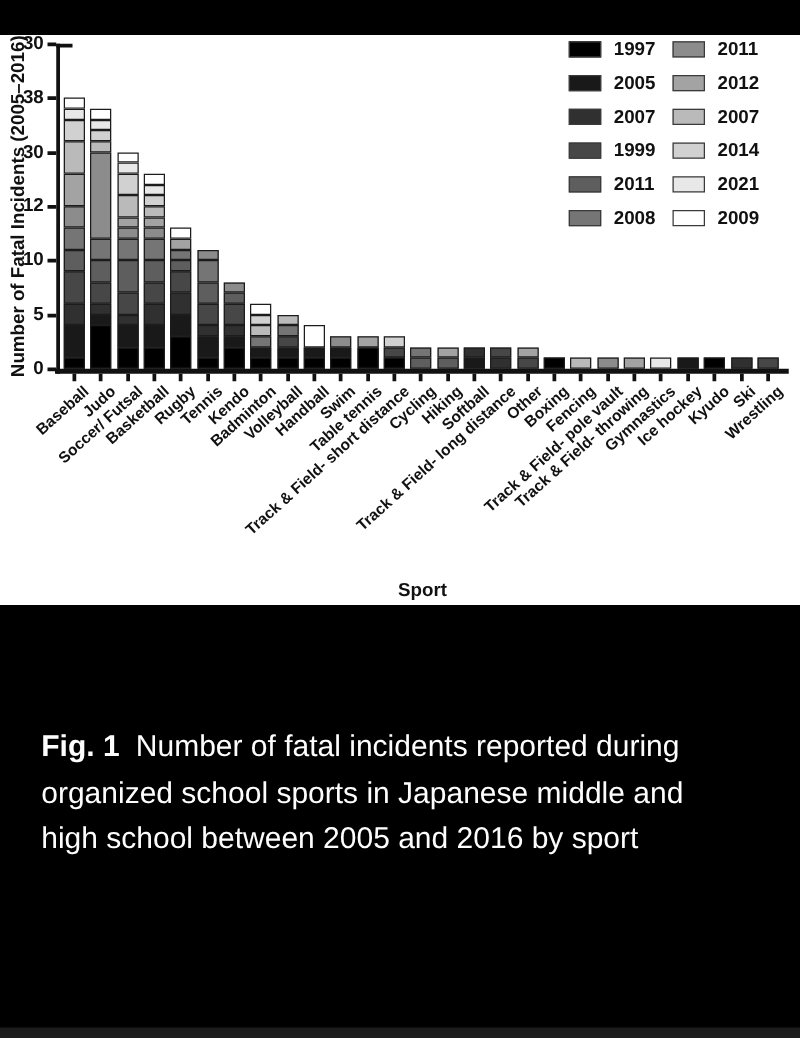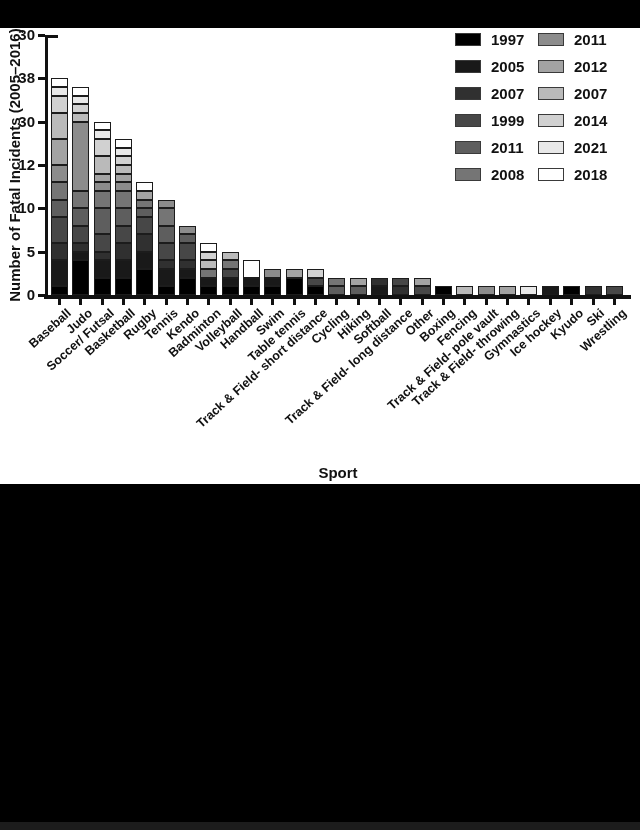--- a/index.html
+++ b/index.html
@@ -310,22 +310,23 @@
       <div class="legend-label" style="left: 574px; top: 4px;">2011</div>
       <div class="legend-swatch" style="left: 538px; top: 32px; background: rgb(163, 163, 163);"></div>
       <div class="legend-label" style="left: 574px; top: 31px;">2012</div>
       <div class="legend-swatch" style="left: 538px; top: 59px; background: rgb(186, 186, 186);"></div>
       <div class="legend-label" style="left: 574px; top: 58px;">2007</div>
       <div class="legend-swatch" style="left: 538px; top: 86px; background: rgb(209, 209, 209);"></div>
       <div class="legend-label" style="left: 574px; top: 85px;">2014</div>
       <div class="legend-swatch" style="left: 538px; top: 113px; background: rgb(232, 232, 232);"></div>
       <div class="legend-label" style="left: 574px; top: 112px;">2021</div>
       <div class="legend-swatch" style="left: 538px; top: 140px; background: rgb(255, 255, 255);"></div>
-      <div class="legend-label" style="left: 574px; top: 139px;">2018</div>
+      <div class="legend-label" style="left: 574px; top: 139px;">2009</div>
     </div>
 </div>
 
 <div class="caption-area">
   <div class="caption-inner">
+    <p class="fig-caption"><b>Fig. 1</b><span>Number of fatal incidents reported during organized school sports in Japanese middle and high school between 2005 and 2016 by sport</span></p>
   </div>
 </div>
 
 <div class="bottom-bar"></div>
 
 </body></html>

